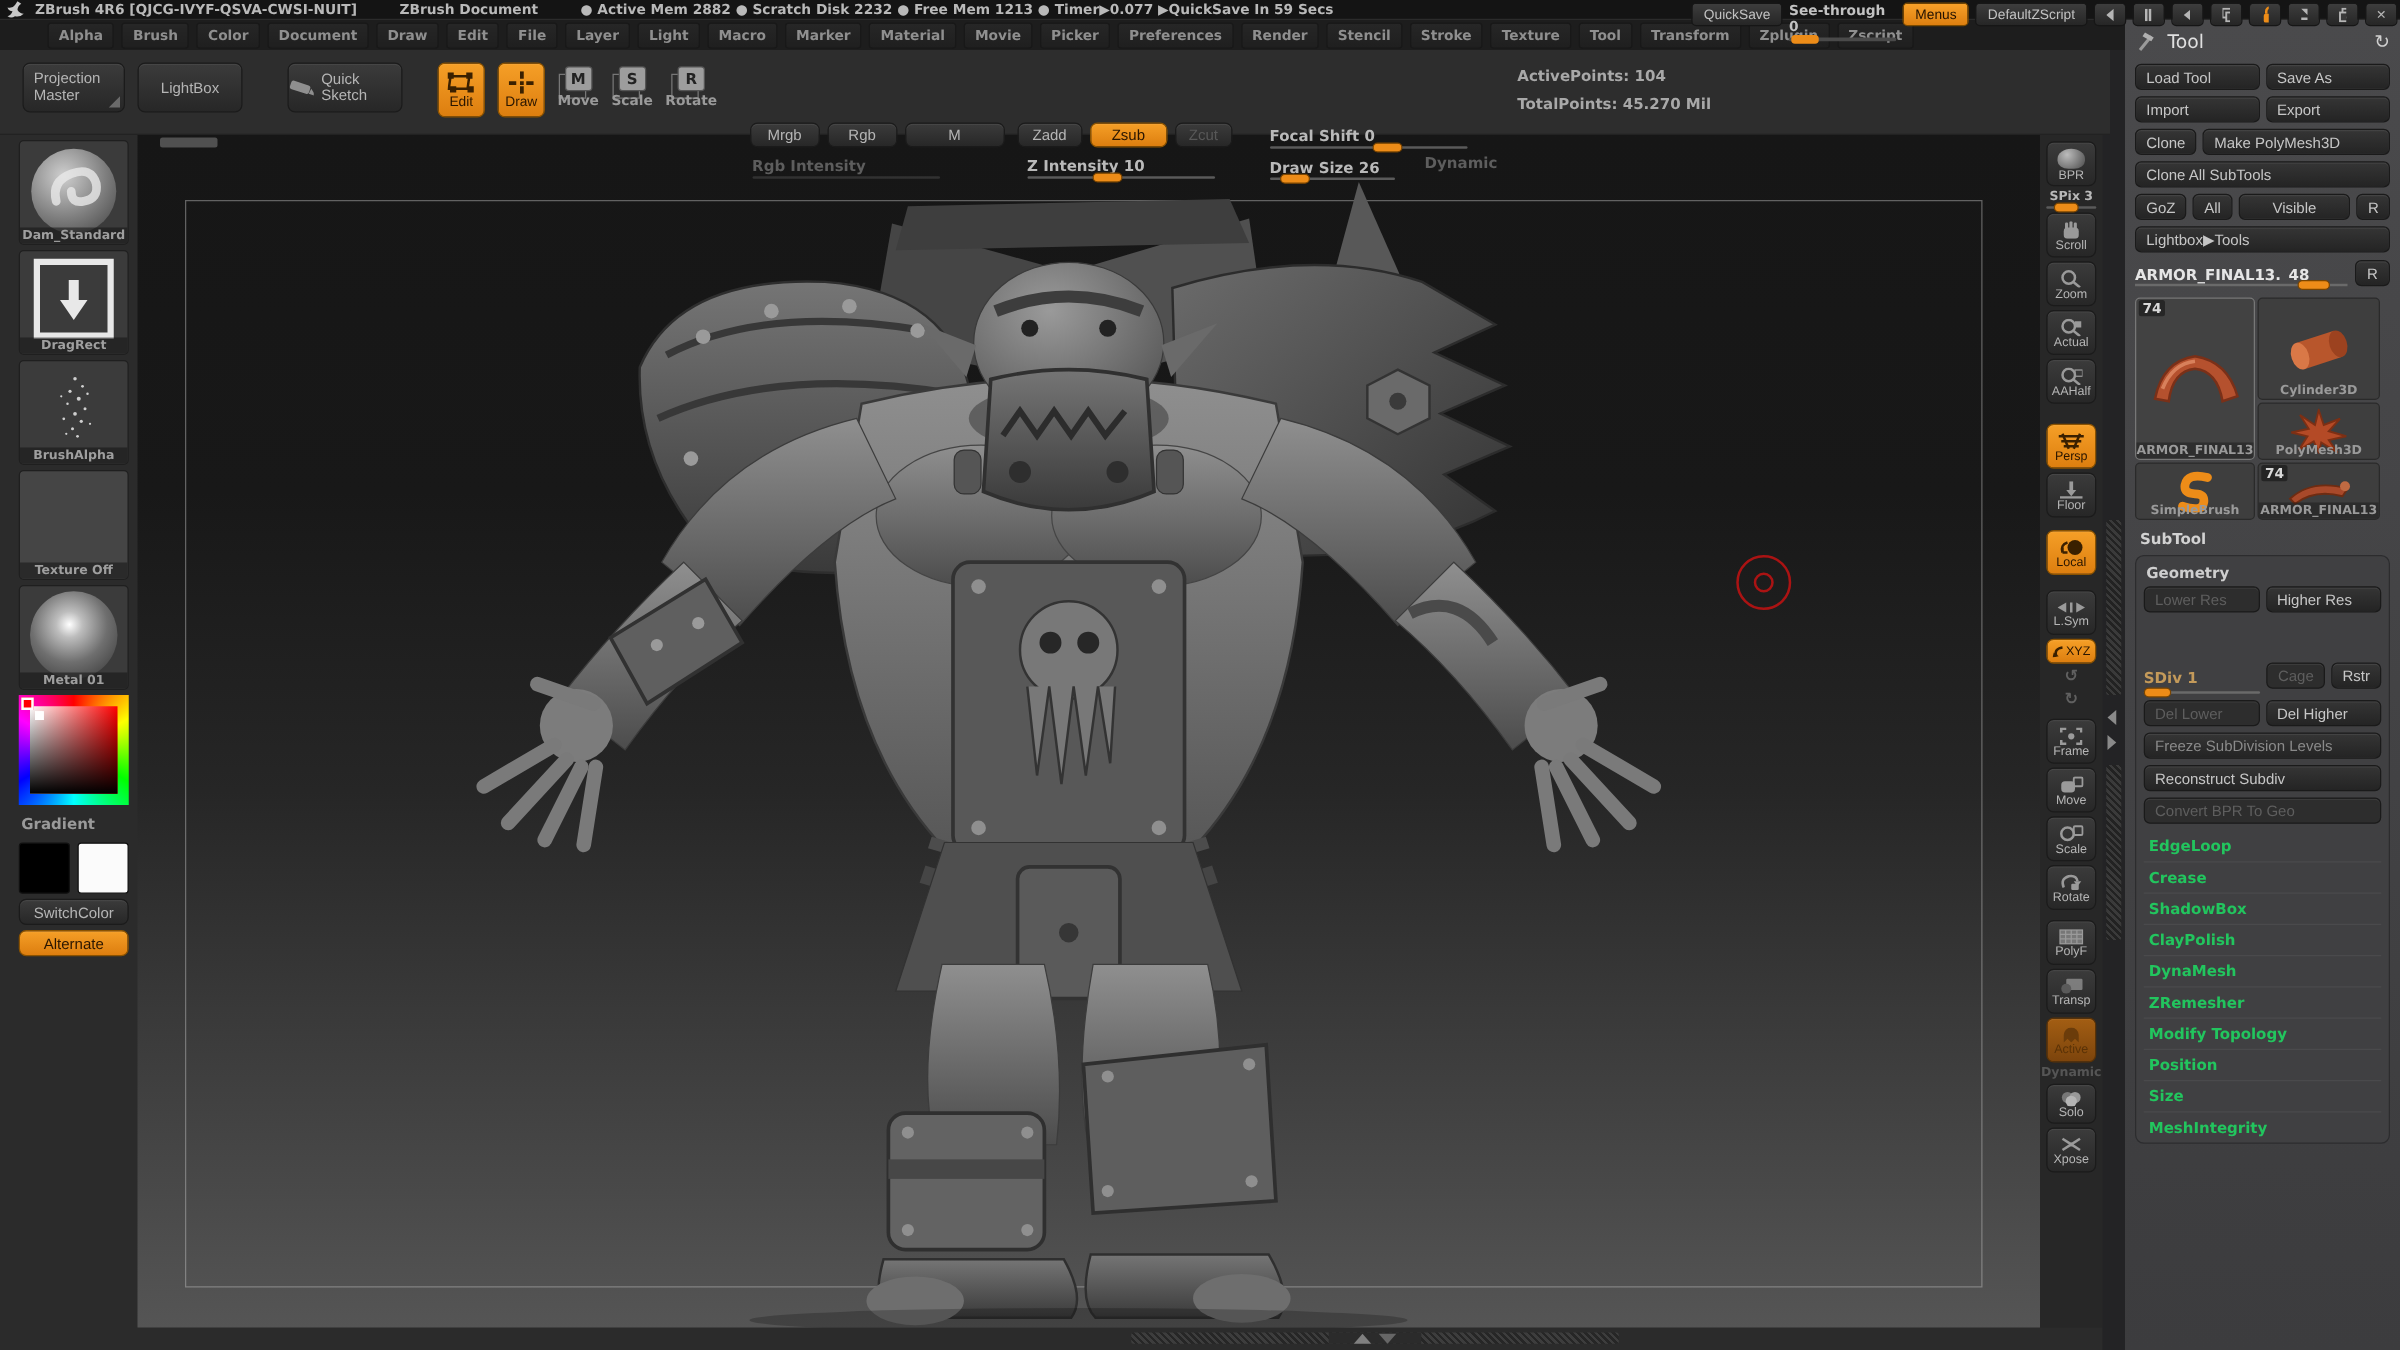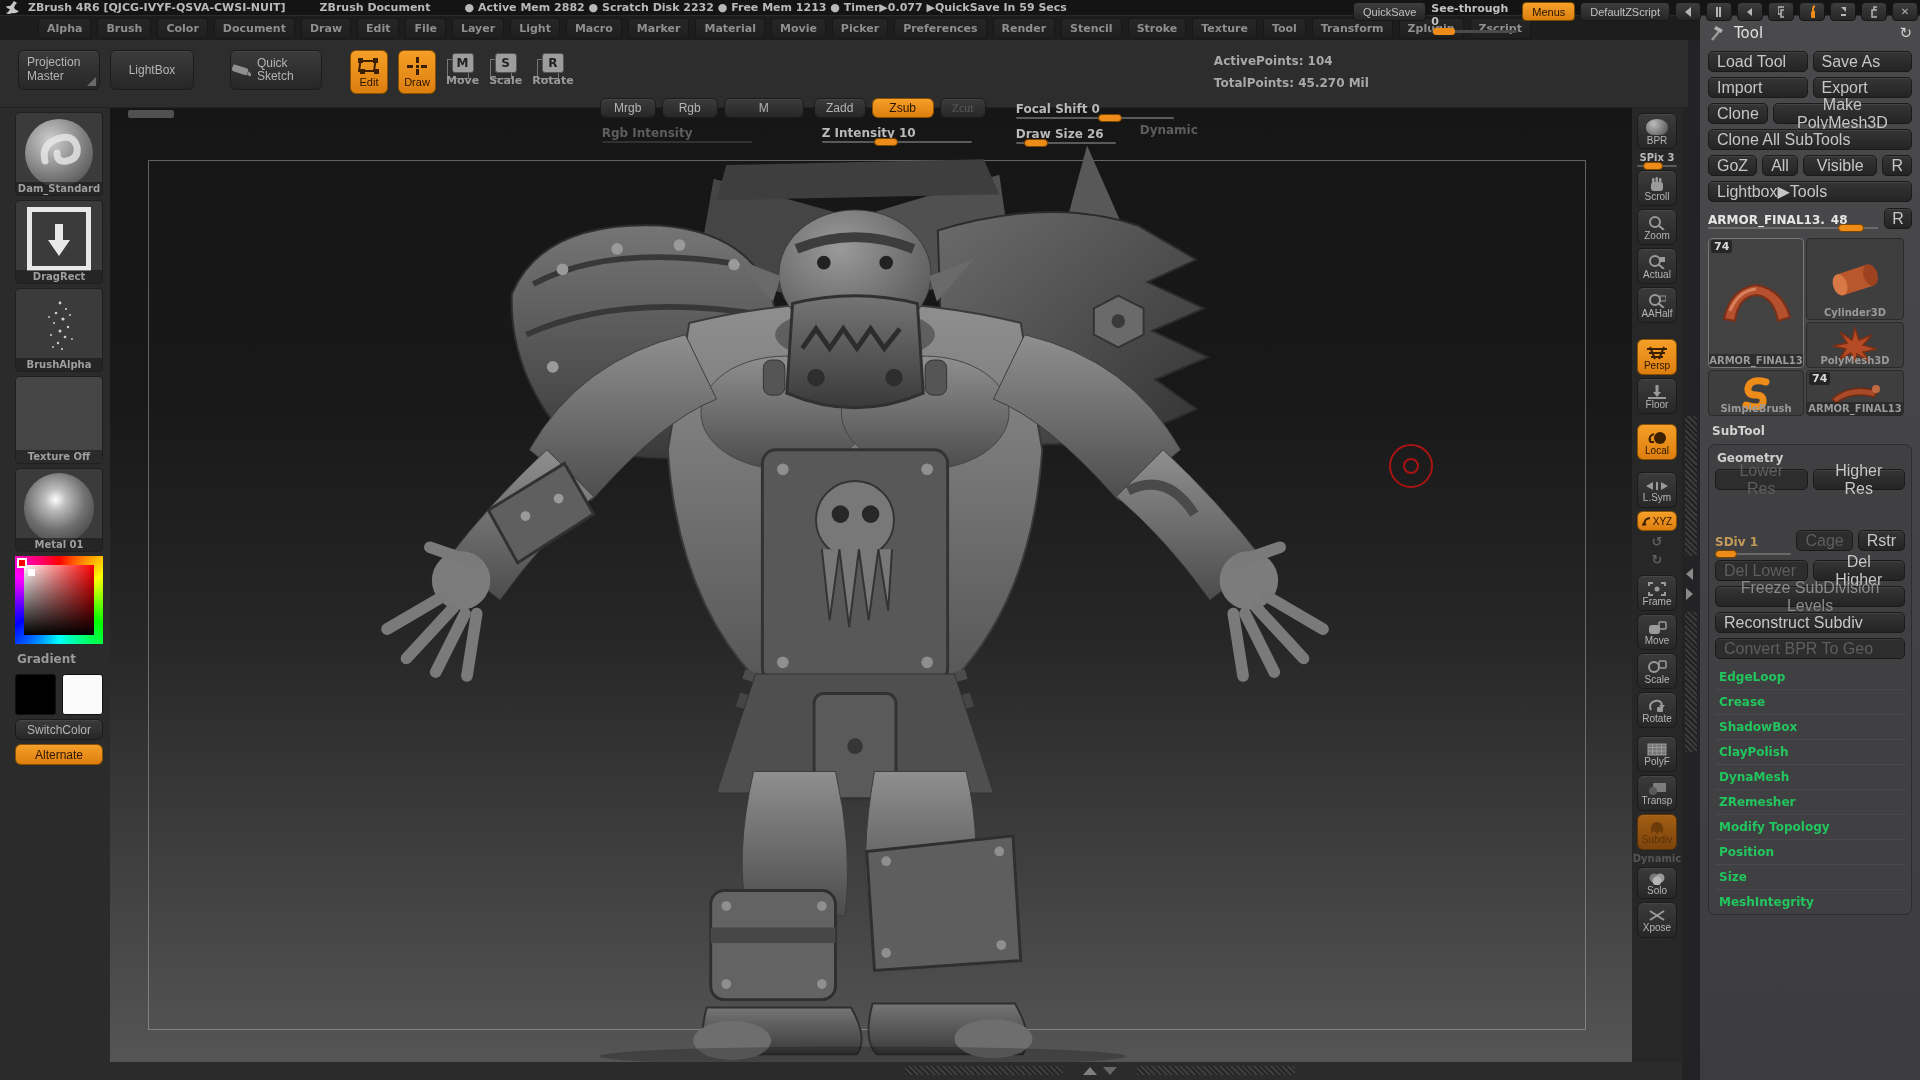--- a/index.html
+++ b/index.html
@@ -26,21 +26,21 @@
   .seethrough .track{ height:3px; background:#4a4a4a; margin-top:2px; border-radius:2px; position:relative;}
   .seethrough .handle{ position:absolute; left:2px; top:-2px; width:22px; height:7px; background:#ED8C18; border-radius:3px;}
 
   
   #shelf { left:0; top:40px; width:1688px; height:68px; background:#2d2d2d; border-bottom:1px solid #222;
     display:flex; align-items:flex-start; padding:10px 0 0 18px; gap:10px; z-index:20;}
   .btn { background:linear-gradient(#3b3b3b,#272727); border:1px solid #1b1b1b; border-radius:6px;
     color:#b5b5b5; font-size:12px; display:flex; align-items:center; justify-content:center;
     box-shadow:inset 0 1px 0 rgba(255,255,255,.06); }
   .btn.orange { background:linear-gradient(#f59f27,#dd7e0f); color:#2a1600; border-color:#8a5200; }
-  .btn.disabled { color:#585858;font-family:Liberation Serif, serif; }
+  .btn.disabled { color:#585858; }
   .bigbtn { width:82px; height:40px; line-height:1.15; text-align:left; padding-left:8px; position:relative;}
   .fold { position:absolute; right:3px; bottom:3px; width:0; height:0; border-left:9px solid transparent; border-bottom:9px solid #6a6a6a; }
   .toolicon-btn { width:38px; height:44px; flex-direction:column; gap:1px; font-size:11px;}
   .ghostlabel { display:flex; flex-direction:column; align-items:center; gap:1px; color:#9a9a9a; font-size:11px; margin-top:3px;}
   .lettersq { width:22px; height:20px; background:#9d9d9d; color:#222; border:1px solid #555; border-radius:3px;
     font-size:12px; display:flex; align-items:center; justify-content:center; position:relative;}
   .lettersq:before{ content:""; position:absolute; left:-6px; top:5px; width:20px; height:18px; border:1px solid #777; background:transparent; z-index:-1;}
   .smallbtn { height:20px; padding:0 12px; font-size:12px; }
   .sliderblock { display:flex; flex-direction:column; gap:4px;margin-top:48px; }
   .srow { display:flex; gap:6px; }
@@ -96,21 +96,21 @@
   .vtri { position:absolute; left:4px; width:0; height:0; }
 
   
   #toolpanel { left:1700px; top:16px; width:220px; height:1064px; background:linear-gradient(180deg,#4a4a4c,#3c3c3e); z-index:20;
     padding:4px 8px 0 8px; }
   #panelheader { display:flex; align-items:center; gap:8px; color:#e0e0e0; font-size:15px; font-weight:normal; height:26px;}
   #panelheader .spacer{ flex:1; }
   #refresh { color:#cfcfcf; font-size:15px; }
   .prow { display:flex; gap:5px; margin-top:5px; }
   .pbtn { background:linear-gradient(#353535,#242424); border:1px solid #1a1a1a; border-radius:5px; color:#c6c6c6;
-    font-size:16px; height:21px; display:flex; align-items:center; padding:0 8px;
+    font-size:12px; height:21px; display:flex; align-items:center; padding:0 8px;
     box-shadow:inset 0 1px 0 rgba(255,255,255,.07);}
   .pbtn.grow { flex:1; }
   .pbtn.center { justify-content:center; }
   .pbtn.disabled { color:#5e5e5e; background:#2d2d2d;}
   .pbtn.orange { background:linear-gradient(#f59f27,#dd7e0f); color:#301a00; border-color:#7a4a00;}
   #toolslider { margin-top:8px; position:relative; height:20px; color:#e6e6e6; font-size:12px; display:flex; gap:6px; align-items:center;}
   #toolslider .name { white-space:nowrap; }
   #toolslider .track { position:absolute; left:0; right:34px; bottom:1px; height:2px; background:#6a6a6a;}
   #toolslider .handle { position:absolute; right:48px; bottom:-2px; width:26px; height:8px; background:#ED8C18; border-radius:4px; border:1px solid #7a4500;}
   #toolslider .rbtn { position:absolute; right:0; top:-2px; width:28px; height:21px;}
@@ -683,21 +683,21 @@
     <svg width="20" height="13">
         <rect x="6" y="1" width="13" height="9" rx="1" fill="#8a8a8a" opacity=".85"></rect>
         <circle cx="6" cy="9" r="4" fill="#5a5a5a"></circle>
       </svg>
     <span>Transp</span>
   </button>
   <button class="btn rsbtn" style="background:linear-gradient(#a35e13,#7c440c);border-color:#5a3206;color:#5a3206;">
     <svg width="16" height="12">
         <path d="M2 12 V6 a6 6 0 0 1 12 0 V12 L11 9 L8 12 L5 9 Z" fill="#6b3c0a"></path>
       </svg>
-    <span>Subdiv</span>
+    <span>Active</span>
   </button>
   <span class="rsdim">Dynamic</span>
   <button class="btn rsbtn" style="height:32px;">
     <svg width="20" height="12">
         <circle cx="7" cy="5" r="4.5" fill="#777"></circle>
         <circle cx="13" cy="5" r="4.5" fill="#999"></circle>
         <circle cx="10" cy="8" r="4.5" fill="#b5b5b5"></circle>
       </svg>
     <span>Solo</span>
   </button>

